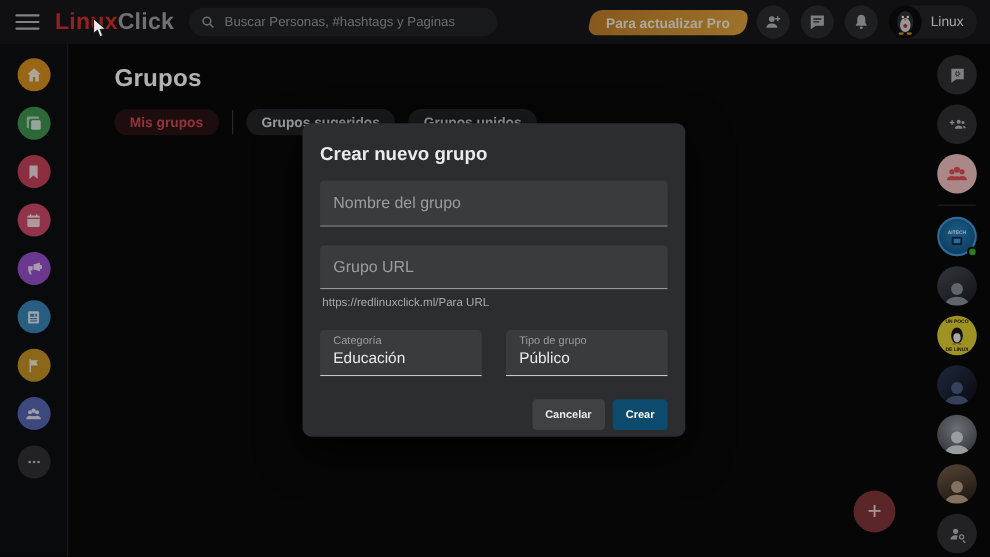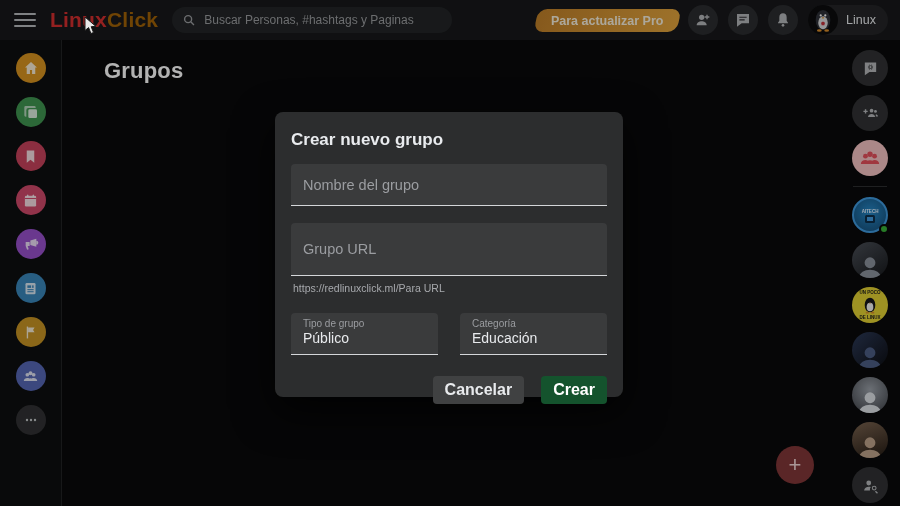--- a/index.html
+++ b/index.html
@@ -8,21 +8,21 @@
   .app { position:relative; width:900px; height:506px; background:#0a0a0b; }
 
   
   .topbar { position:absolute; top:0; left:0; width:900px; height:40px;
     background:#17181a; display:flex; align-items:center; z-index:2; }
   .hamburger { width:22px; height:14px; margin-left:14px; display:flex; flex-direction:column;
     justify-content:space-between; cursor:pointer; }
   .hamburger span { display:block; height:2px; background:#b8babd; border-radius:1px; }
   .logo { margin-left:14px; font-size:21px; font-weight:bold; letter-spacing:.2px; cursor:pointer; }
   .logo .red { color:#d52f2f; }
-  .logo .blue { color:#a16207; }
+  .logo .blue { color:#a3a3a3; }
   .search { margin-left:14px; width:280px; height:26px; background:#232527; border-radius:13px;
     display:flex; align-items:center; padding:0 10px; }
   .search svg { flex:0 0 auto; }
   .search input { flex:1; margin-left:8px; background:transparent; border:none; outline:none;
     color:#cfd1d4; font-size:12px; font-family:"Liberation Sans",sans-serif; }
   .search input::placeholder { color:#9b9da0; }
   .tb-right { margin-left:auto; display:flex; align-items:center; gap:10px; margin-right:12px; }
   .pro-pill { height:23px; padding:0 15px; border-radius:9px; transform:skewX(-12deg);
     background:linear-gradient(100deg,#c08029,#e2a43d); display:flex; align-items:center; cursor:pointer; }
   .pro-pill span { transform:skewX(12deg); font-size:12.5px; font-weight:bold; color:#f6f0df; }
@@ -69,36 +69,36 @@
     background:#823738; color:#f2d6d6; font-size:22px; display:flex; align-items:center;
     justify-content:center; z-index:3; cursor:pointer; }
 
   
   .overlay { position:absolute; inset:0; background:rgba(0,0,0,.30); z-index:40; }
   .modal { position:absolute; left:275px; top:112px; width:348px; height:285px; background:#2c2d2e;
     border-radius:8px; box-shadow:0 14px 40px rgba(0,0,0,.75); z-index:50; padding:16px; }
   .m-title { color:#e9ebee; font-size:17px; font-weight:bold; margin-top:2px; }
   .m-input { margin-top:14px; height:42px; background:#3a3b3c; border-radius:4px 4px 0 0;
     border-bottom:1px solid #d4d6d9; display:flex; align-items:center; padding:0 12px; }
-  .m-input.second { margin-top:17px; height:53px; }
+  .m-input.second { margin-top:17px; height:40px; }
   .m-input input { width:100%; background:transparent; border:none; outline:none; color:#e4e6ea;
     font-size:14.5px; font-family:"Liberation Sans",sans-serif; }
   .m-input input::placeholder { color:#9b9da1; }
   .m-helper { margin-top:6px; padding-left:2px; color:#a7a9ad; font-size:10.5px; }
   .m-selects { margin-top:19px; display:flex; gap:22px; }
   .m-select { flex:1; height:42px; background:#3a3b3c; border-radius:4px 4px 0 0;
     border-bottom:1px solid #d4d6d9; padding:5px 12px 0; cursor:pointer; }
   .m-select .lbl { color:#9b9da1; font-size:10px; }
   .m-select .val { color:#e8eaed; font-size:14px; margin-top:1px; }
   .m-actions { margin-top:21px; display:flex; justify-content:flex-end; gap:7px; }
-  .btn { height:26px; padding:14px 12px; border:none; border-radius:4px; font-size:16px;
+  .btn { height:26px; padding:14px 12px; border:none; border-radius:4px; font-size:10px;
     font-weight:bold; font-family:"Liberation Sans",sans-serif; cursor:pointer;
     display:flex; align-items:center; }
   .btn.cancel { background:#404142; color:#e8eaed; }
-  .btn.create { background:#14532d; color:#ffffff;margin-left:10px; }
+  .btn.create { background:#0c4a6e; color:#ffffff; }
 
   .cursor { position:absolute; left:84px; top:16px; z-index:100; pointer-events:none; }
 </style>
 </head>
 <body>
 
 <div class="app">
 
   <header class="topbar">
     <div class="hamburger">
@@ -225,20 +225,26 @@
       <svg width="16" height="16" viewBox="0 0 24 24" fill="#c2c4c7">
           <circle cx="6" cy="12" r="1.8"></circle>
           <circle cx="12" cy="12" r="1.8"></circle>
           <circle cx="18" cy="12" r="1.8"></circle>
         </svg>
     </div>
   </aside>
 
   <main class="main">
     <h1 class="page-title">Grupos</h1>
+    <div class="tabs">
+      <div class="tab active">Mis grupos</div>
+      <div class="tab-sep"></div>
+      <div class="tab">Grupos sugeridos</div>
+      <div class="tab">Grupos unidos</div>
+    </div>
   </main>
 
   <aside class="right-rail">
     <div class="rr-icon">
       <svg width="17" height="17" viewBox="0 0 24 24" fill="currentColor">
           <path d="M4 3.5h16v13.5h-9.5L4 21.5z"></path>
           <g fill="#313234">
             <circle cx="12" cy="10" r="3.6"></circle>
           </g>
           <circle cx="12" cy="10" r="1.6" fill="currentColor"></circle>
@@ -340,26 +346,26 @@
     <div class="m-title">Crear nuevo grupo</div>
     <div class="m-input">
       <input placeholder="Nombre del grupo" style="">
     </div>
     <div class="m-input second">
       <input placeholder="Grupo URL" style="">
     </div>
     <div class="m-helper">https://redlinuxclick.ml/Para URL</div>
     <div class="m-selects">
       <div class="m-select">
+        <div class="lbl">Categoría</div>
+        <div class="val">Educación</div>
+      </div>
+      <div class="m-select">
         <div class="lbl">Tipo de grupo</div>
         <div class="val">Público</div>
-      </div>
-      <div class="m-select">
-        <div class="lbl">Categoría</div>
-        <div class="val">Educación</div>
       </div>
     </div>
     <div class="m-actions">
       <button class="btn cancel">Cancelar</button>
       <button class="btn create">Crear</button>
     </div>
   </div>
 
   <svg class="cursor" width="14" height="20" viewBox="0 0 14 20">
       <path d="M1 1l0 13.5 3.6-2.9 2.3 5.9 2.6-1-2.3-5.8 4.6-.4z" fill="#e9e9e9" stroke="#1a1a1a" stroke-width="1"></path>

